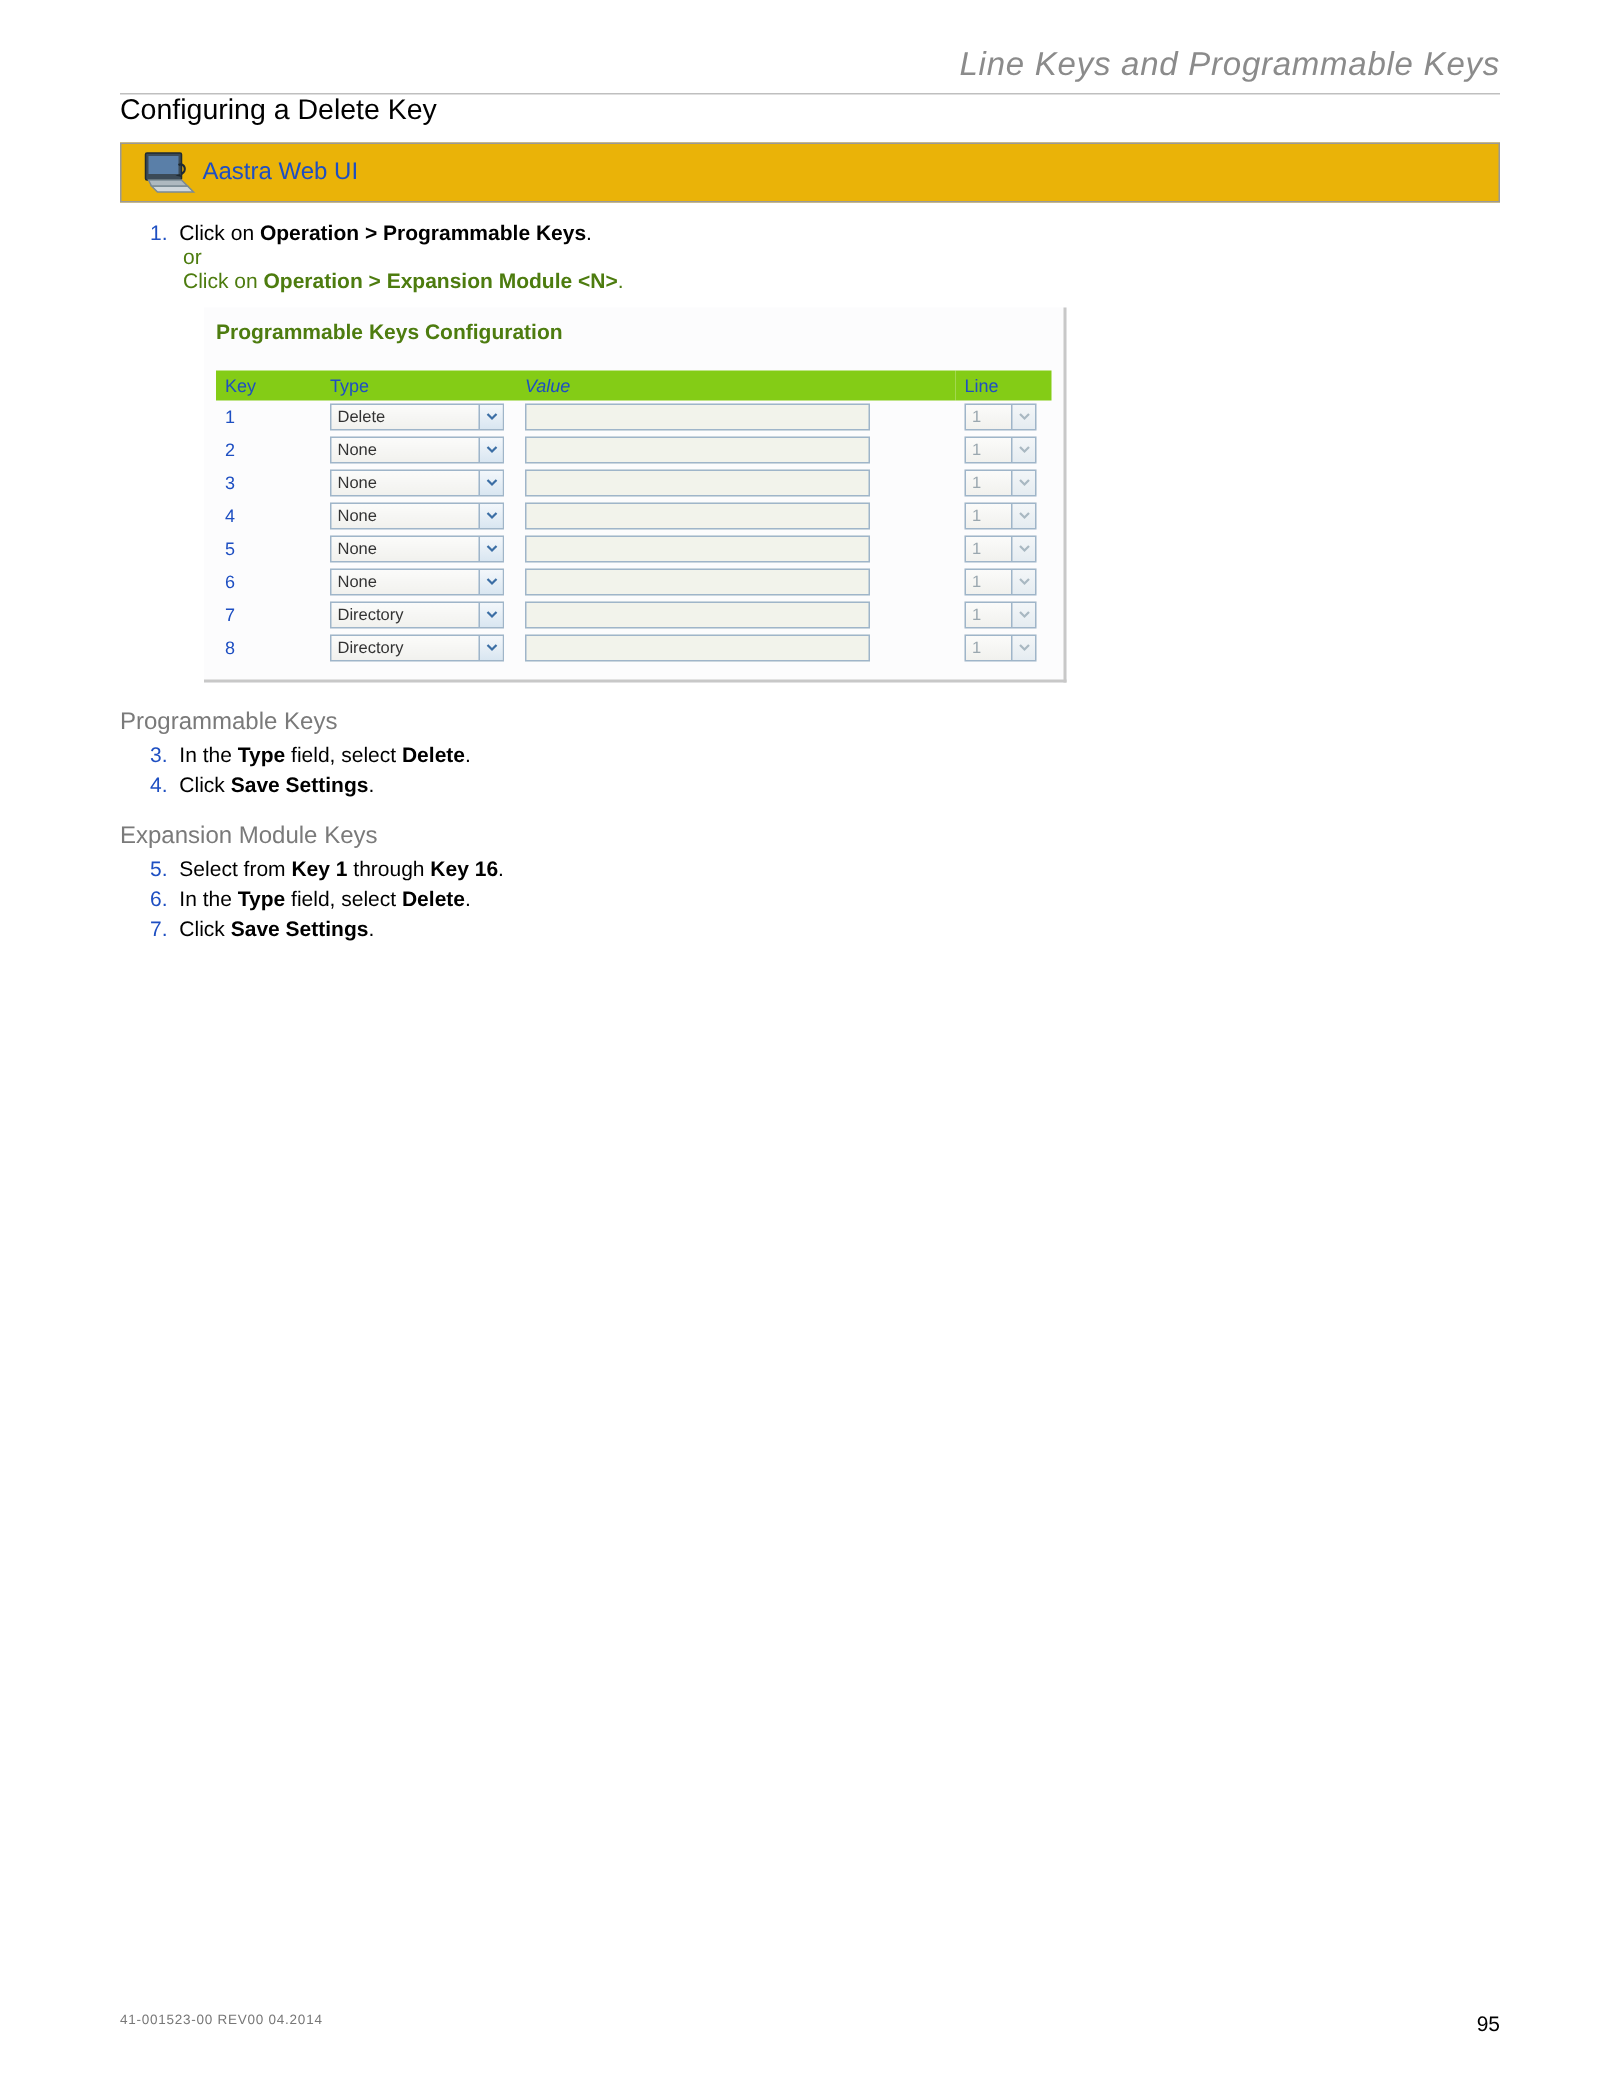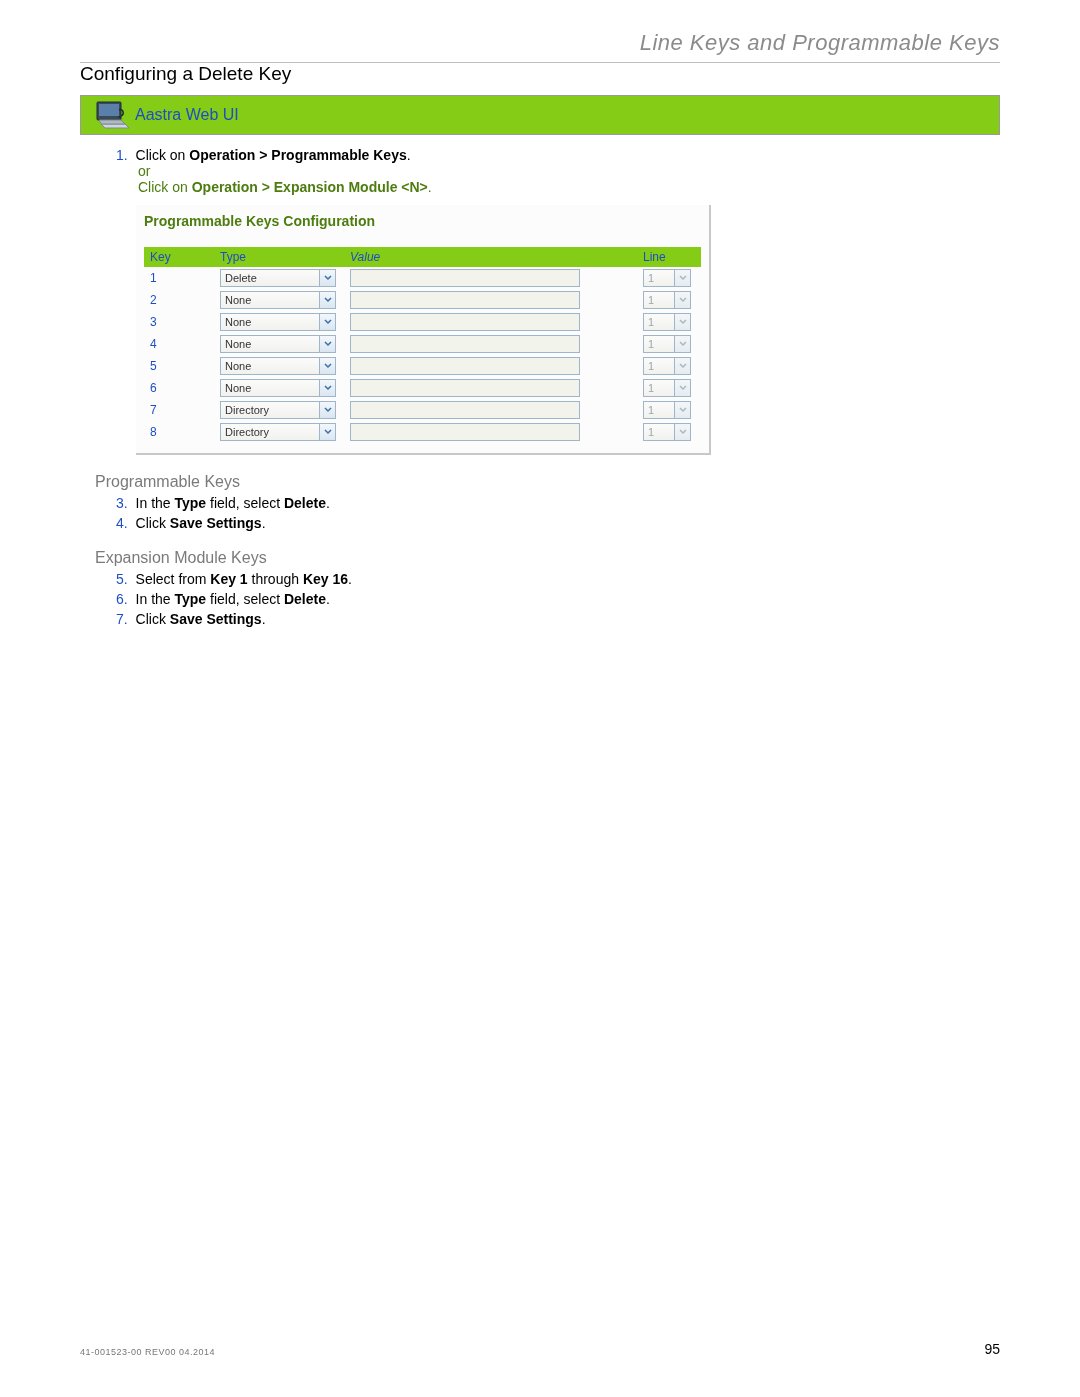--- a/index.html
+++ b/index.html
@@ -27,21 +27,21 @@
     letter-spacing: 0.5px;
   }
   .section-h {
     color: #000000;
     font-size: 19px;
     margin: 0 0 10px 0;
     font-weight: normal;
   }
   .callout {
     border: 1px solid #999;
-    background: #84cc16;
+    background: #eab308;
     display: flex;
     align-items: center;
     padding: 4px 10px;
     margin: 4px 0 12px 0;
   }
   .callout .icon-wrap {
     width: 44px;
     display: flex;
     align-items: center;
     justify-content: center;
@@ -51,30 +51,30 @@
     color: #1e4fc2;
     font-size: 16px;
   }
   ol.steps {
     list-style: none;
     padding: 0;
     margin: 0 0 10px 20px;
     font-size: 14px;
     color: #000;
   }
-  ol.steps li { margin: 4px 16px; }
+  ol.steps li { margin: 4px 0; }
   ol.steps li .num { color: #1e4fc2; font-size: 14px; margin-right: 4px; }
   .step-body { display: inline; }
   .step-sub { margin-left: 22px; font-size: 14px; color:#4d7c0f; }
   .sub-or { font-size: 14px; }
   .bold-span { font-weight: 600; }
   .subhead {
     color: #7a7a7a;
     font-size: 16px;
-    margin: 18px 0 4px 15px;
+    margin: 18px 0 4px 0;
     font-weight: normal;
   }
 
   
   .config-box {
     margin: 8px 0 6px 56px;
     width: 575px;
     border-right: 2px solid #c8c8c8;
     border-bottom: 2px solid #c8c8c8;
     background: #fcfcfd;
@@ -138,21 +138,21 @@
   .txt-value { width: 230px; }
   .dd-line { width: 48px; }
 
   .footer {
     position: absolute;
     left: 80px;
     right: 80px;
     bottom: 40px;
     display: flex;
     justify-content: space-between;
-    align-items: flex-end;
+    align-items: flex-start;
     font-size: 14px;
     color: #000;
   }
   .footer .doc-id { font-size: 9px; color: #777; letter-spacing: 0.5px; }
 </style>
 </head>
 <body>
 
 <div class="page">
   <div class="header">

